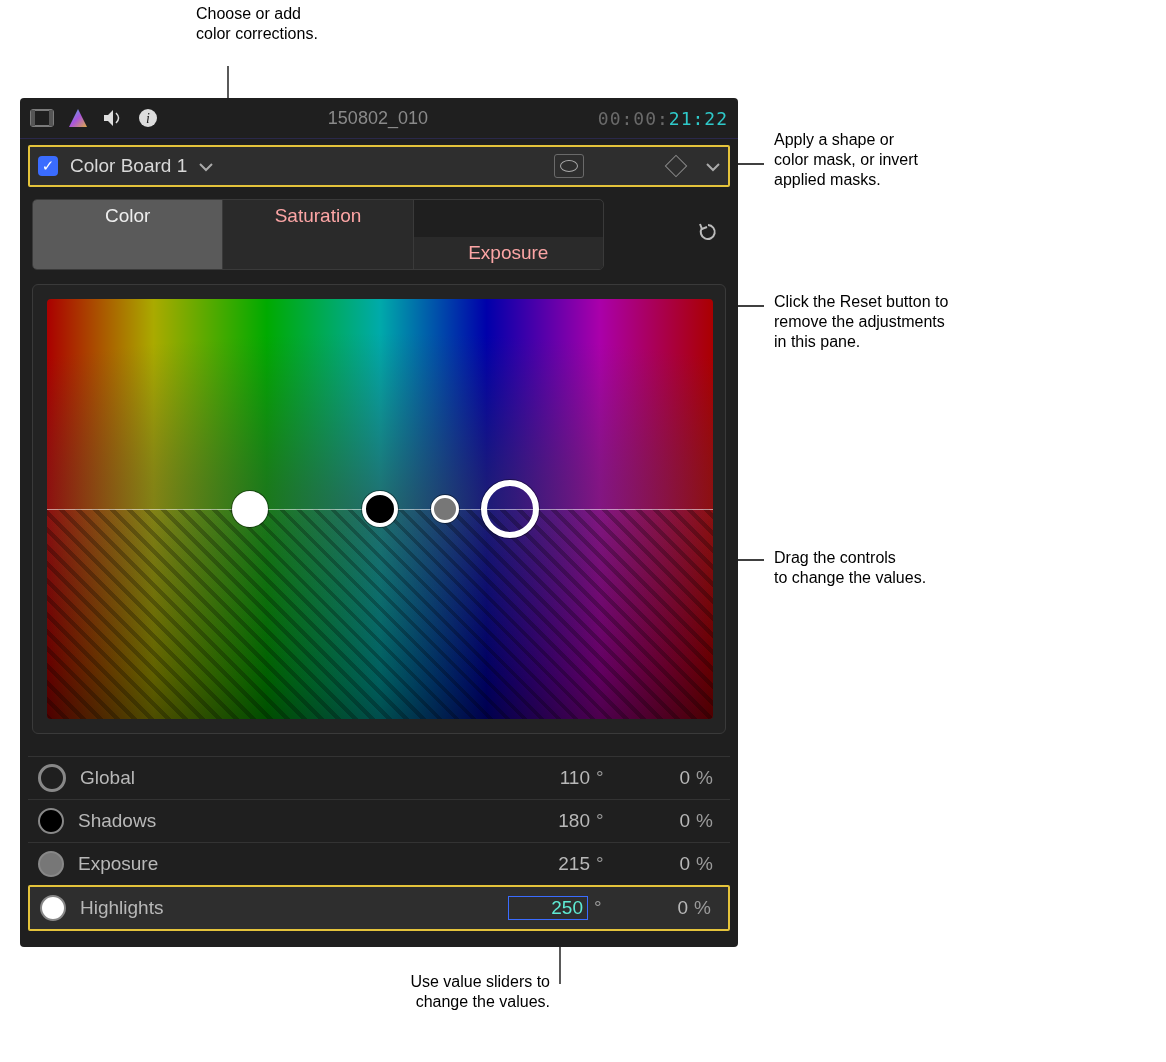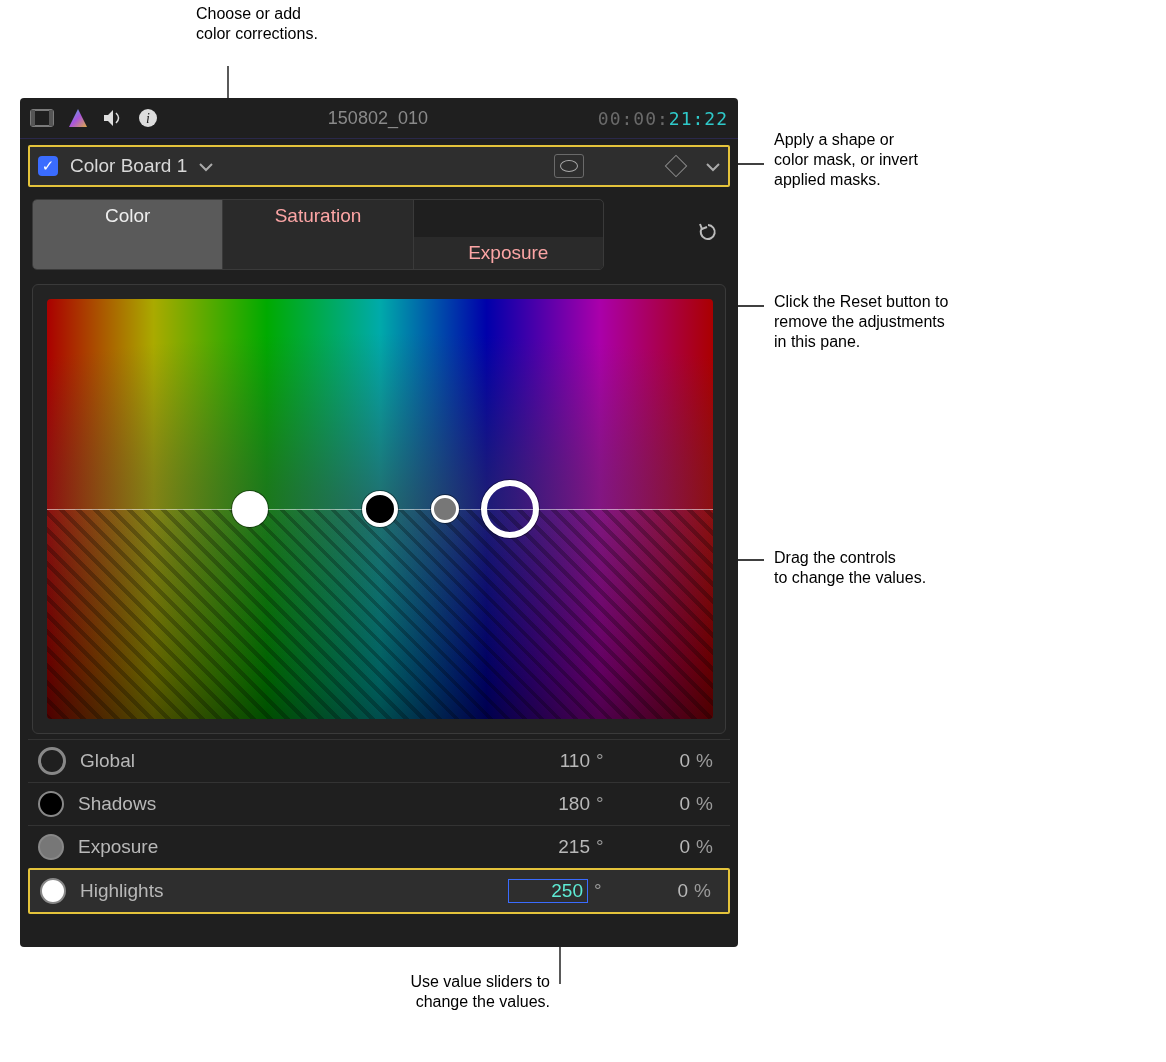--- a/index.html
+++ b/index.html
@@ -38,21 +38,21 @@
   .board .fadeMid{position:absolute;inset:0;background:radial-gradient(ellipse 140% 60% at 50% 50%, rgba(60,60,60,0.55), rgba(0,0,0,0) 70%);} 
   .board .dark{position:absolute;inset:0;background:linear-gradient(to bottom, rgba(0,0,0,0) 50%, rgba(0,0,0,0.55) 100%);} 
   .board .hatch{position:absolute;left:0;right:0;top:50%;bottom:0;background:repeating-linear-gradient(45deg, rgba(0,0,0,0.25) 0 4px, rgba(0,0,0,0) 4px 12px);} 
   .midline{position:absolute;left:0;right:0;top:50%;height:0;border-top:1px solid rgba(255,255,255,0.55);}
   .puck{position:absolute;border-radius:50%;border:4px solid #fff;box-shadow:0 0 0 1px rgba(0,0,0,0.4);transform:translate(-50%,-50%);}
   .puck.global{width:28px;height:28px;background:#fff;left:30.5%;top:50%;}
   .puck.shadows{width:28px;height:28px;background:#000;left:50%;top:50%;}
   .puck.midtones{width:22px;height:22px;background:#777;border-width:3px;left:59.7%;top:50%;}
   .puck.highlights{width:46px;height:46px;background:transparent;border-width:6px;left:69.5%;top:50%;}
   
-  .rows{margin:5px 8px 0 8px;}
+  .rows{margin:22px 8px 0 8px;}
   .vrow{display:flex;align-items:center;height:42px;padding:0 10px;border-top:1px solid #333;font-size:19px;color:#b8b8b8;}
   .vrow.sel{border:2px solid #e4c33b;border-radius:2px;background:#2e2e2e;}
   .swatch{width:22px;height:22px;border-radius:50%;border:2.5px solid #888;margin-right:14px;}
   .swatch.global{background:transparent;border-width:3px;}
   .swatch.shadows{background:#000;}
   .swatch.midtones{background:#777;}
   .swatch.highlights{background:#fff;}
   .vrow .lab{flex:0 0 200px;}
   .vrow .sp{flex:1;}
   .valdeg{width:70px;text-align:right;}

